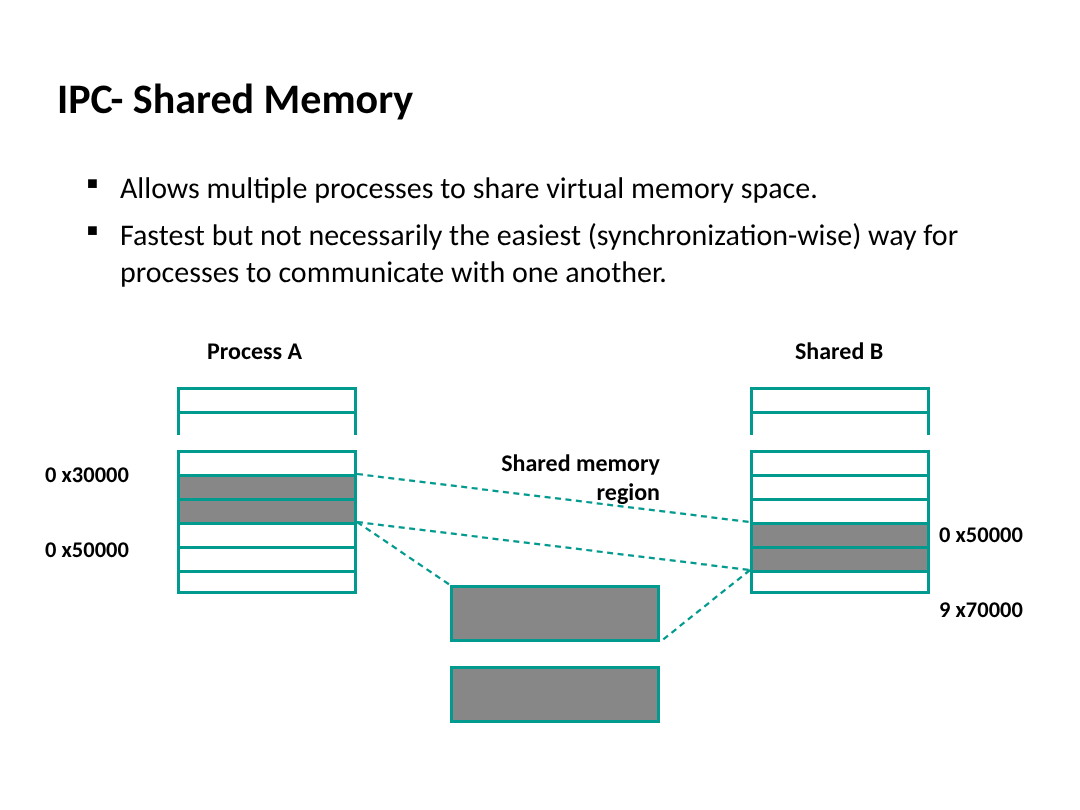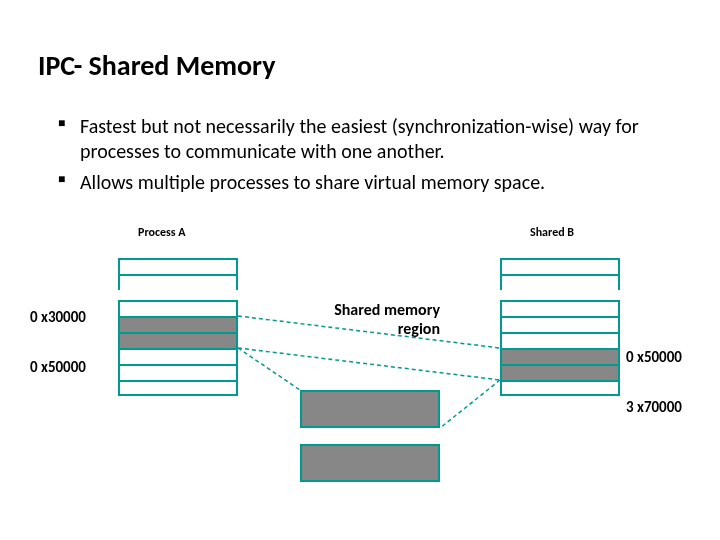--- a/index.html
+++ b/index.html
@@ -35,21 +35,21 @@
   }
   .bullets li::before {
     content: "■";
     position: absolute;
     left: 0;
     top: 2px;
     font-size: 12px;
   }
   .label {
     position: absolute;
-    font-size: 12px;
+    font-size: 16px;
     font-weight: 700;
   }
   .addr {
     position: absolute;
     font-size: 15px;
     font-weight: 700;
     text-align: right;
   }
   .memstack {
     position: absolute;
@@ -77,32 +77,32 @@
     width: 720px; height: 540px;
     pointer-events: none;
   }
 </style>
 </head>
 <body>
 
 <div class="title">IPC- Shared Memory</div>
 
 <ul class="bullets">
+  <li>Allows multiple processes to share virtual memory space.</li>
   <li>Fastest but not necessarily the easiest (synchronization-wise) way for processes to communicate with one another.</li>
-  <li>Allows multiple processes to share virtual memory space.</li>
 </ul>
 
 <div class="label" style="left:138px; top:225px;">Process A</div>
 <div class="label" style="left:530px; top:225px;">Shared B</div>
 <div class="label" style="left:300px; top:300px; font-size:16px; text-align:right; width:140px;">Shared memory region</div>
 
 <div class="addr" style="left:30px; top:308px;">0 x30000</div>
 <div class="addr" style="left:30px; top:358px;">0 x50000</div>
 <div class="addr" style="left:626px; top:348px;">0 x50000</div>
-<div class="addr" style="left:626px; top:398px;">3 x70000</div>
+<div class="addr" style="left:626px; top:398px;">9 x70000</div>
 
 <div class="memstack" style="left:118px; top:258px;">
   <div class="row"></div>
   <div class="row"></div>
   <div class="gap"></div>
   <div class="row"></div>
   <div class="row shaded"></div>
   <div class="row shaded"></div>
   <div class="row"></div>
   <div class="row"></div>

